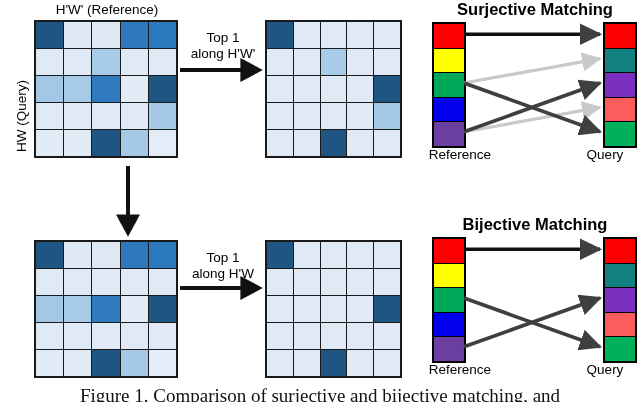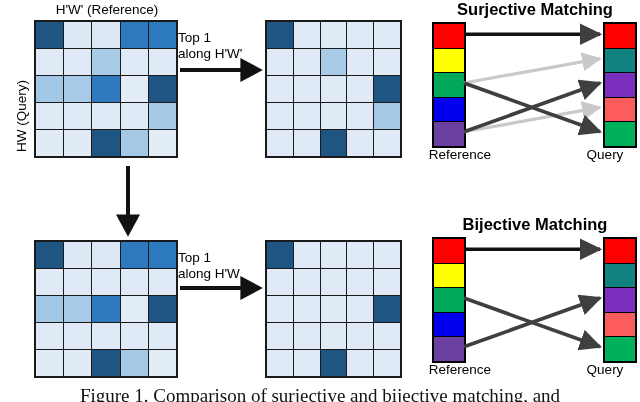--- a/index.html
+++ b/index.html
@@ -4,21 +4,21 @@
 <style>
   html,body{margin:0;padding:0;background:#ffffff;}
   body{width:640px;height:402px;position:relative;overflow:hidden;
        font-family:"Liberation Sans",sans-serif;color:#000;}
   .fig{position:absolute;left:0;top:0;width:640px;height:402px;}
 
   
   .lbl{position:absolute;white-space:nowrap;line-height:1.15;}
   .axis-top{font-size:13.5px;}
   .axis-left{font-size:13.5px;transform-origin:0 0;transform:rotate(-90deg);}
-  .op-label{font-size:13.5px;}
+  .op-label{font-size:13.5px;text-align:center;}
   .panel-title{font-size:16.5px;font-weight:bold;text-align:center;}
   .col-cap{font-size:13.5px;text-align:center;}
 
   
   .matrix{position:absolute;display:grid;
           grid-template-columns:repeat(5,1fr);grid-template-rows:repeat(5,1fr);
           gap:1px;background:#1a1a1a;border:2.5px solid #1a1a1a;box-sizing:border-box;}
   .cell{width:100%;height:100%;}
 
   

